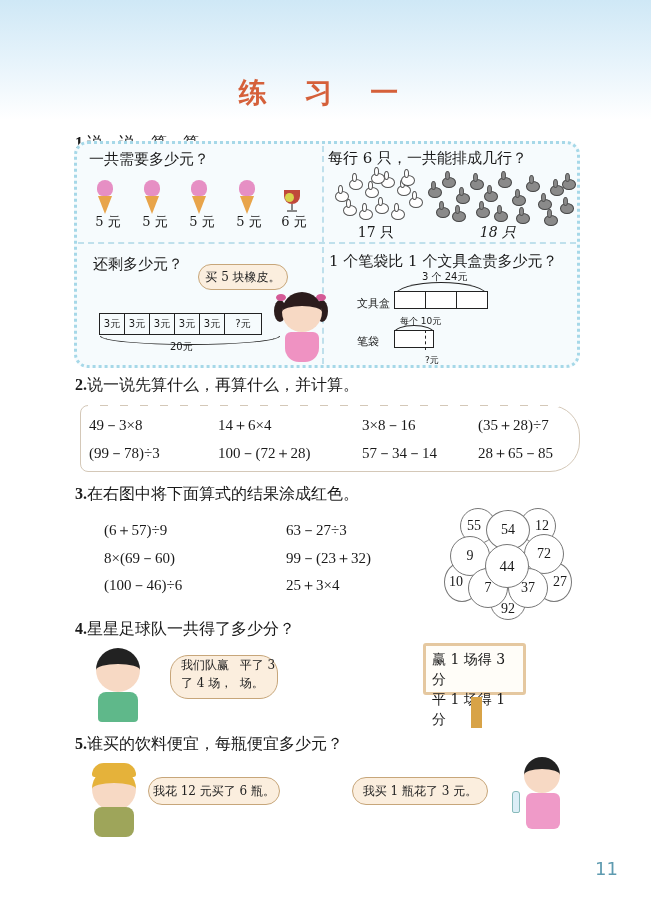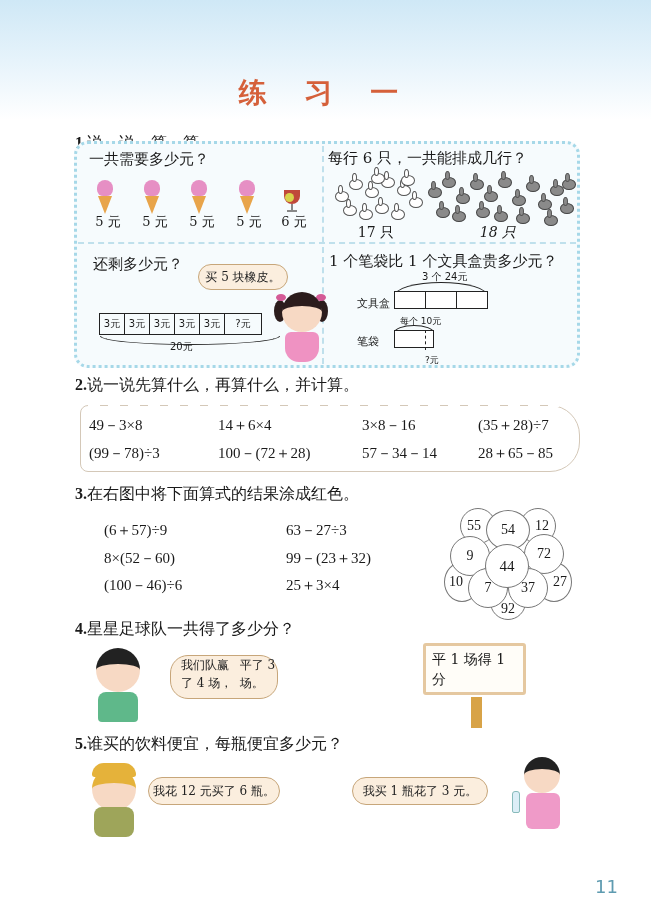--- a/index.html
+++ b/index.html
@@ -108,21 +108,21 @@
   .boy-head { width: 44px; height: 44px; border-radius: 50%; background: #f7d9c4; border-top: 16px solid #222; }
   .boy-body { width: 40px; height: 30px; background: #5fb88a; border-radius: 8px 8px 4px 4px; }
   .cap { width: 44px; height: 14px; background: #e5b23a; border-radius: 22px 22px 4px 4px; }
   .boy2-body { width: 40px; height: 30px; background: #9ea55a; border-radius: 8px; }
   .girl2-head { width: 36px; height: 36px; border-radius: 50%; background: #f7d9c4; border-top: 12px solid #222; }
   .girl2-body { width: 34px; height: 36px; background: #ef9ac8; border-radius: 6px; }
   .bottle { width: 8px; height: 22px; background: #dceef7; border: 1px solid #8bb; border-radius: 3px 3px 2px 2px; }
 
   .page-num {
     left: 595px; top: 858px; font-family: "DejaVu Sans", sans-serif;
-    font-size: 18px; color: #5e9bb0; margin-top: 18px;
+    font-size: 18px; color: #5e9bb0;
   }
 </style>
 </head>
 <body>
 
 <div class="abs title">练 习 一</div>
 
 <div class="abs q-head" style="top:133px;">
   <span class="num">1.</span><span>说一说，算一算。</span>
 </div>
@@ -255,21 +255,21 @@
 <div class="abs expr" style="left:478px; top:416px;">(35＋28)÷7</div>
 <div class="abs expr" style="left:89px; top:444px;">(99－78)÷3</div>
 <div class="abs expr" style="left:218px; top:444px;">100－(72＋28)</div>
 <div class="abs expr" style="left:362px; top:444px;">57－34－14</div>
 <div class="abs expr" style="left:478px; top:444px;">28＋65－85</div>
 
 <div class="abs q-head" style="top:484px;">
   <span class="num">3.</span><span>在右图中将下面算式的结果涂成红色。</span>
 </div>
 <div class="abs expr" style="left:104px; top:521px;">(6＋57)÷9</div>
-<div class="abs expr" style="left:104px; top:549px;">8×(52－60)</div>
+<div class="abs expr" style="left:104px; top:549px;">8×(69－60)</div>
 <div class="abs expr" style="left:104px; top:576px;">(100－46)÷6</div>
 <div class="abs expr" style="left:286px; top:521px;">63－27÷3</div>
 <div class="abs expr" style="left:286px; top:549px;">99－(23＋32)</div>
 <div class="abs expr" style="left:286px; top:576px;">25＋3×4</div>
 
 <div class="abs" style="left:444px; top:508px; width:126px; height:112px;">
   <div class="petal" style="left:16px; top:0px; width:36px; height:36px; justify-content:flex-start; padding-left:6px;">55</div>
   <div class="petal" style="left:76px; top:0px; width:36px; height:36px; justify-content:flex-end; padding-right:6px;">12</div>
   <div class="petal" style="left:0px; top:54px; width:36px; height:40px; justify-content:flex-start; padding-left:4px;">10</div>
   <div class="petal" style="left:92px; top:54px; width:36px; height:40px; justify-content:flex-end; padding-right:4px;">27</div>
@@ -287,20 +287,21 @@
 </div>
 <div class="abs" style="left:86px; top:648px; width:66px; height:80px;">
   <div class="abs boy-head" style="left:10px; top:0px;"></div>
   <div class="abs boy-body" style="left:12px; top:44px;"></div>
 </div>
 <div class="abs bubble" style="left:170px; top:655px; width:108px; height:44px; font-size:12px; flex-direction:row; line-height:18px; align-items:flex-start; padding-left:10px;">
   <span>我们队赢了 4 场，</span>
   <span>平了 3 场。</span>
 </div>
 <div class="abs sign">
+  <div>赢 1 场得 3 分</div>
   <div>平 1 场得 1 分</div>
 </div>
 <div class="abs post"></div>
 
 <div class="abs q-head" style="top:734px;">
   <span class="num">5.</span><span>谁买的饮料便宜，每瓶便宜多少元？</span>
 </div>
 <div class="abs" style="left:88px; top:763px; width:56px; height:72px;">
   <div class="abs boy-head" style="left:4px; top:4px; border-top-color:#e5b23a;"></div>
   <div class="abs cap" style="left:4px; top:0px;"></div>

